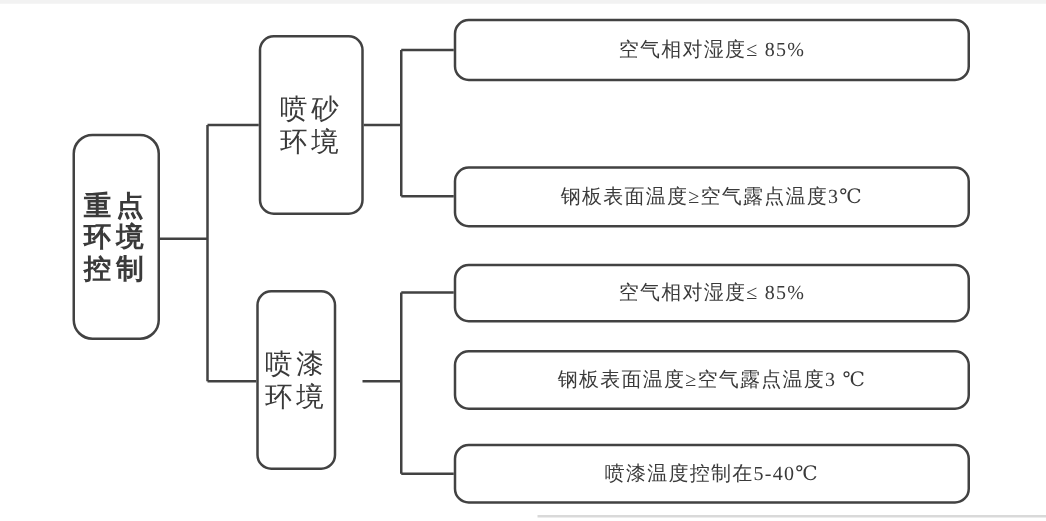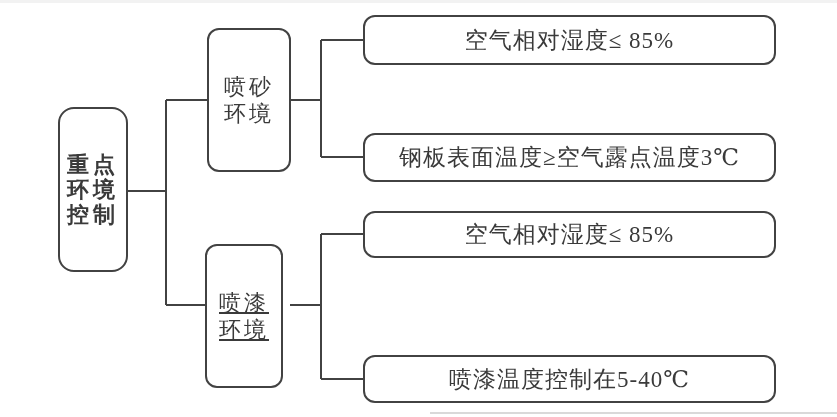--- a/index.html
+++ b/index.html
@@ -50,26 +50,26 @@
   }
   
   .node-branch{
     width:84px;height:144px;
     border-radius:12px;
     font-size:22px;
     line-height:27px;
     letter-spacing:3px;
   }
   .node-sandblast{left:207px;top:28px;}
-  .node-paint{left:205px;top:244px;width:78px;text-decoration:underline;}
+  .node-paint{left:205px;top:232px;width:64px;}
   
   .node-cond{
     left:363px;width:413px;height:48px;
     border-radius:12px;
-    font-size:23px;
+    font-size:16px;
     letter-spacing:1px;
   }
   .cond-1{top:15px;height:50px;}
   .cond-2{top:133px;height:49px;text-align:center;}
   .cond-3{top:211px;height:47px;}
   .cond-4{top:280px;}
   .cond-5{top:355px;}
   
   .edge-top{
     position:absolute;left:0;top:0;width:837px;height:3px;
@@ -121,20 +121,23 @@
   </div>
 
   <div class="node node-cond cond-2">
     <span class="lbl">钢板表面温度≥空气露点温度3℃</span>
   </div>
 
   <div class="node node-cond cond-3">
     <span class="lbl">空气相对湿度≤ 85%</span>
   </div>
 
+  <div class="node node-cond cond-4">
+    <span class="lbl">钢板表面温度≥空气露点温度3 ℃</span>
+  </div>
 
   <div class="node node-cond cond-5">
     <span class="lbl">喷漆温度控制在5-40℃</span>
   </div>
 
   <div class="edge-top"></div>
   <div class="edge-bottom"></div>
 
 </div>
 

